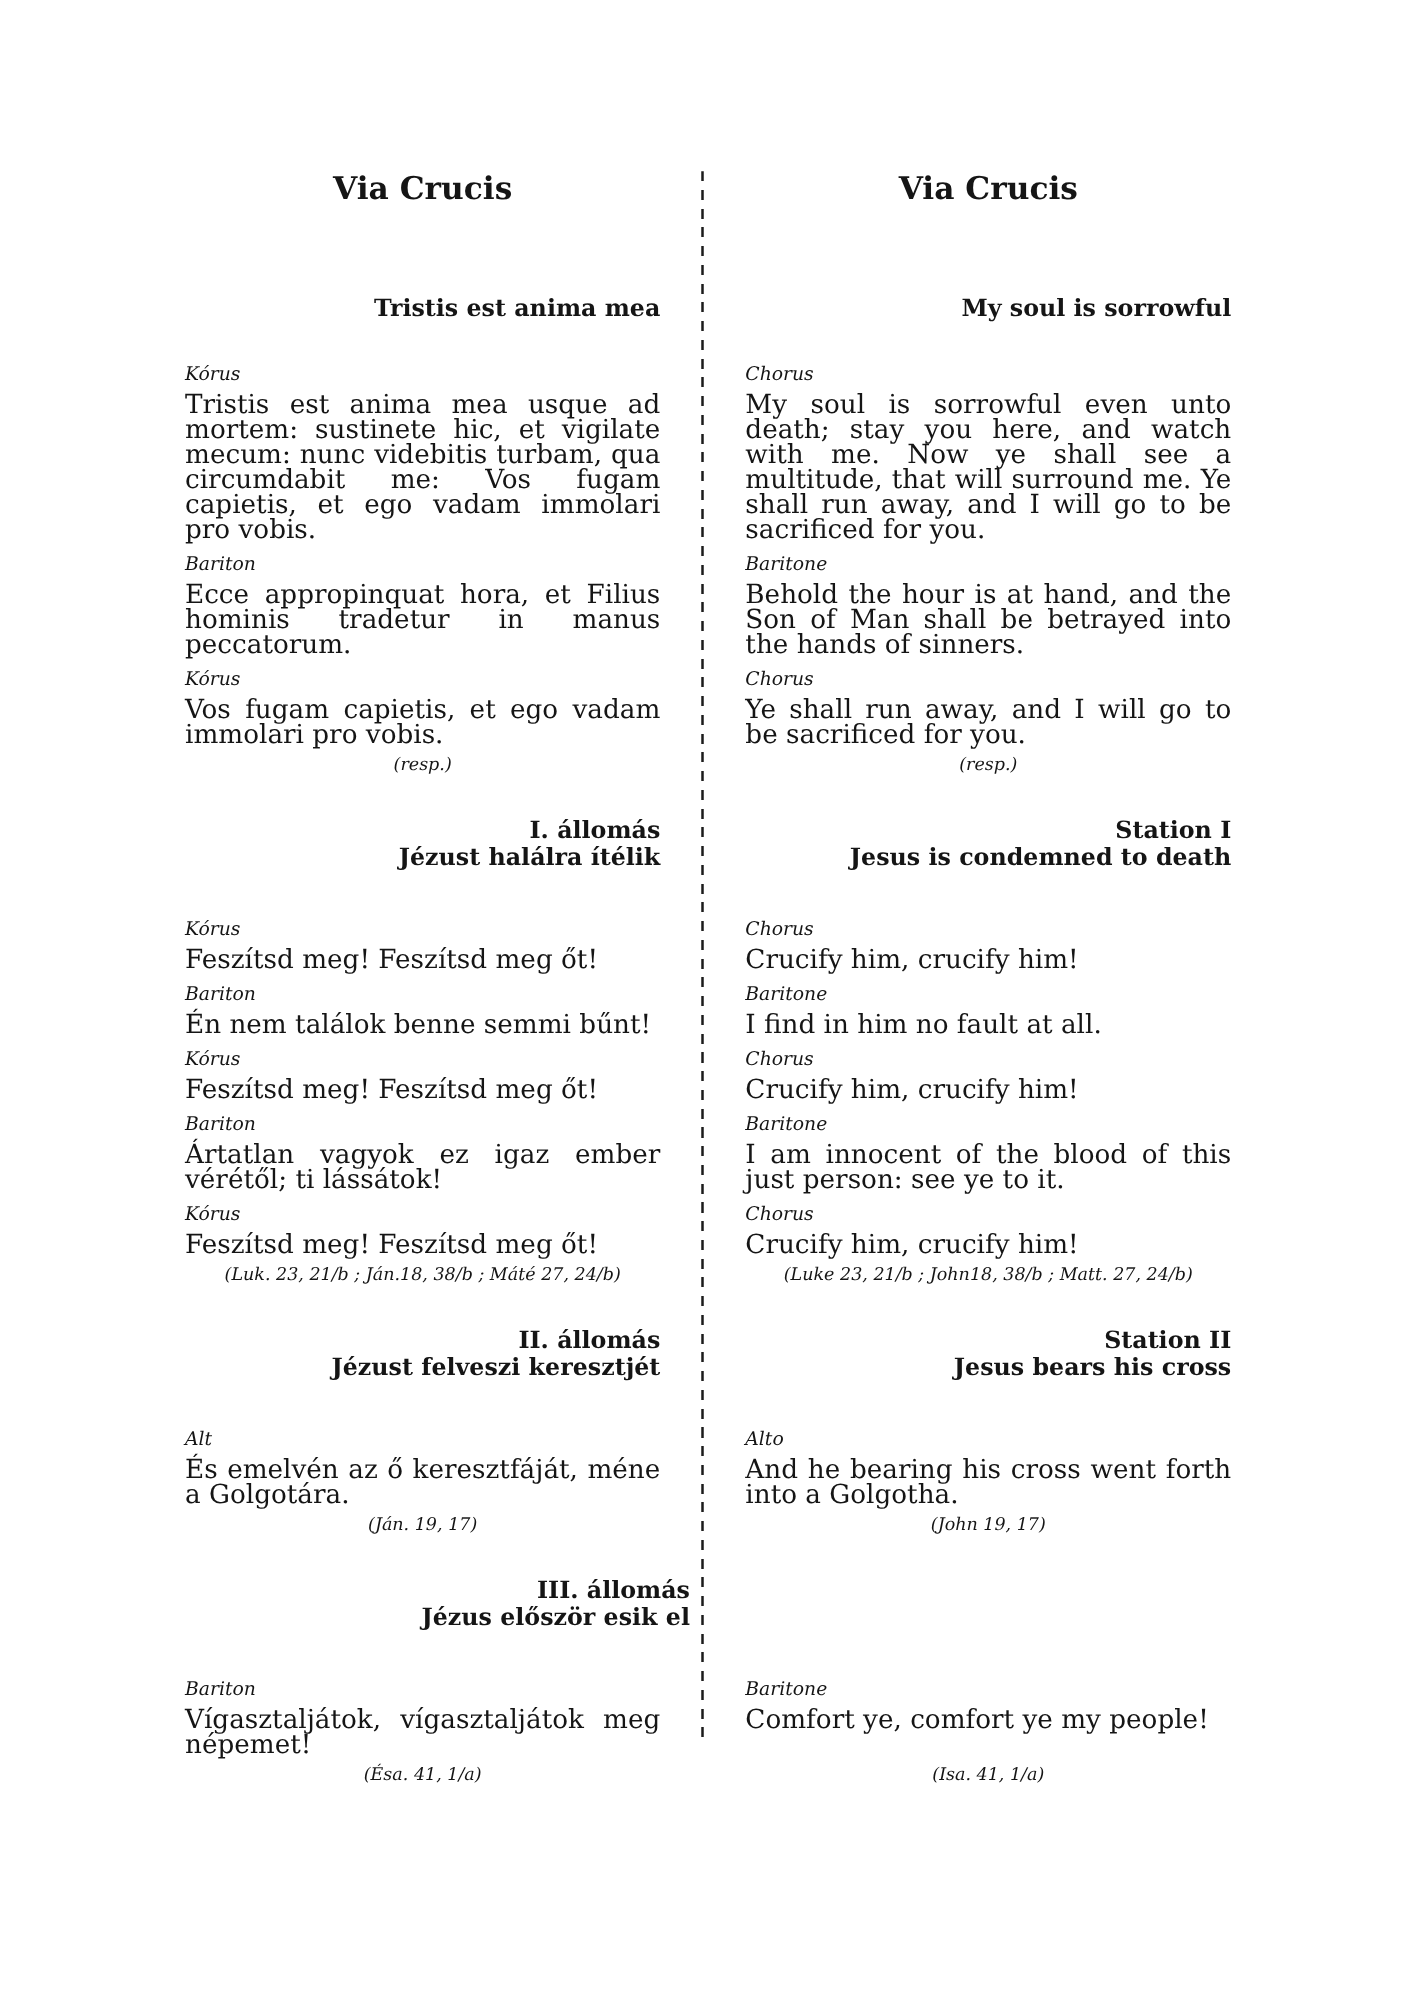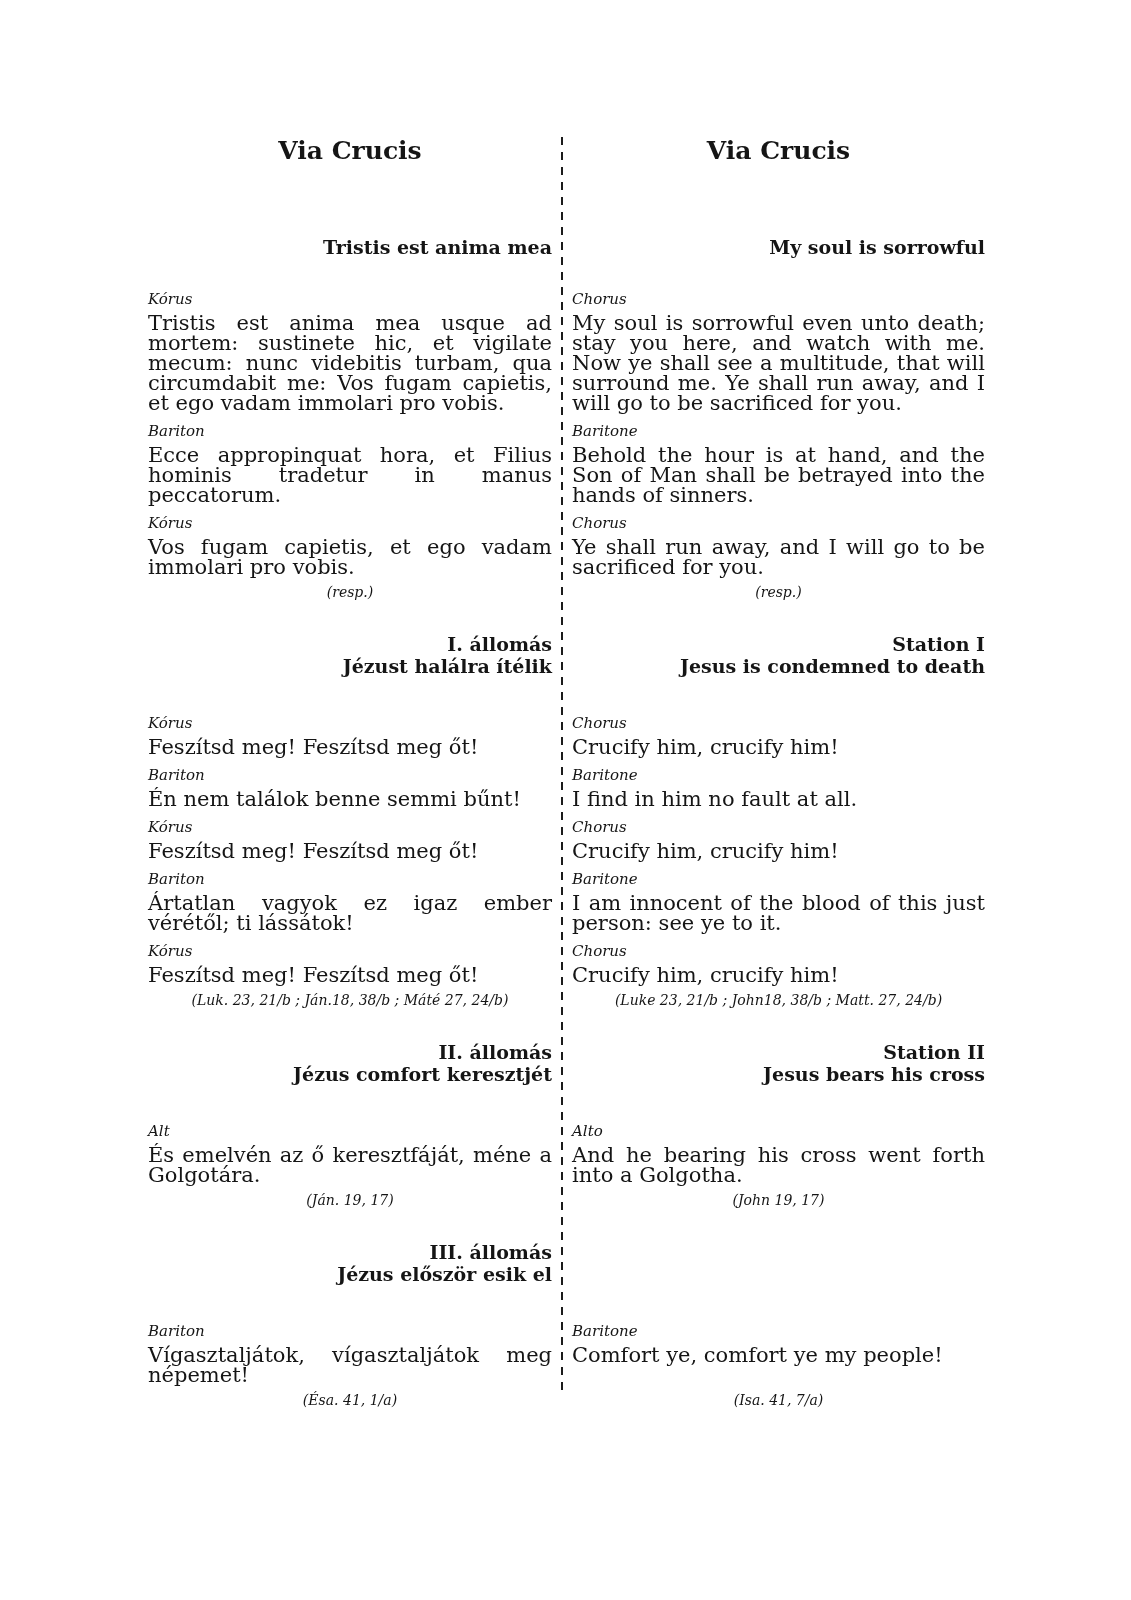--- a/index.html
+++ b/index.html
@@ -20,21 +20,21 @@
     width: 837px;
   }
   .divider {
     position: absolute;
     top: 0;
     left: 413px;
     width: 2px;
     height: 1253px;
     background: repeating-linear-gradient(to bottom, #1b1b1b 0 8px, transparent 8px 15px);
   }
-  .row { display: flex; }
+  .row { display: flex; gap: 24px; }
   .cell { width: 404px; }
   .gut { width: 20px; flex: 0 0 20px; }
   .cell.right { width: 413px; }
 
   .row.titles { margin-bottom: 70px; }
   .title {
     font-size: 25px;
     font-weight: bold;
     text-align: center;
     line-height: 28px;
@@ -212,21 +212,21 @@
         </div>
       <div class="gut"></div>
       <div class="cell right">
           <div class="refline">(Luke 23, 21/b ; John18, 38/b ; Matt. 27, 24/b)</div>
         </div>
     </div>
 
     <div class="row station-heading">
       <div class="cell left">
         <div class="h2">II. állomás</div>
-        <div class="h2">Jézus comfort keresztjét</div>
+        <div class="h2">Jézust felveszi keresztjét</div>
       </div>
       <div class="gut"></div>
       <div class="cell right">
         <div class="h2">Station II</div>
         <div class="h2">Jesus bears his cross</div>
       </div>
     </div>
     <div class="row block">
       <div class="cell left">
         <div class="label">Alt</div>
@@ -265,18 +265,18 @@
         <div class="label">Baritone</div>
         <div class="text">Comfort ye, comfort ye my people!</div>
       </div>
     </div>
     <div class="row ref">
       <div class="cell left">
           <div class="refline">(Ésa. 41, 1/a)</div>
         </div>
       <div class="gut"></div>
       <div class="cell right">
-          <div class="refline">(Isa. 41, 7/a)</div>
+          <div class="refline">(Isa. 41, 1/a)</div>
         </div>
     </div>
 
   </div>
 </div>
 
 </body></html>

